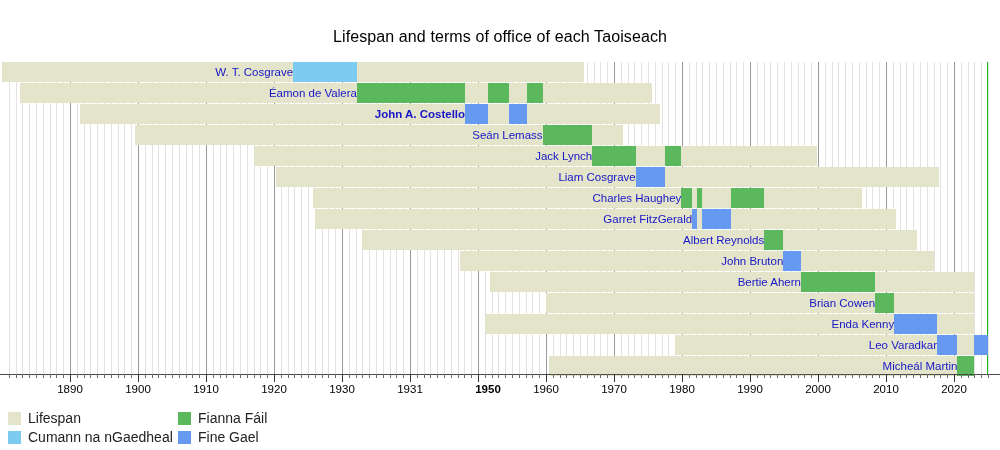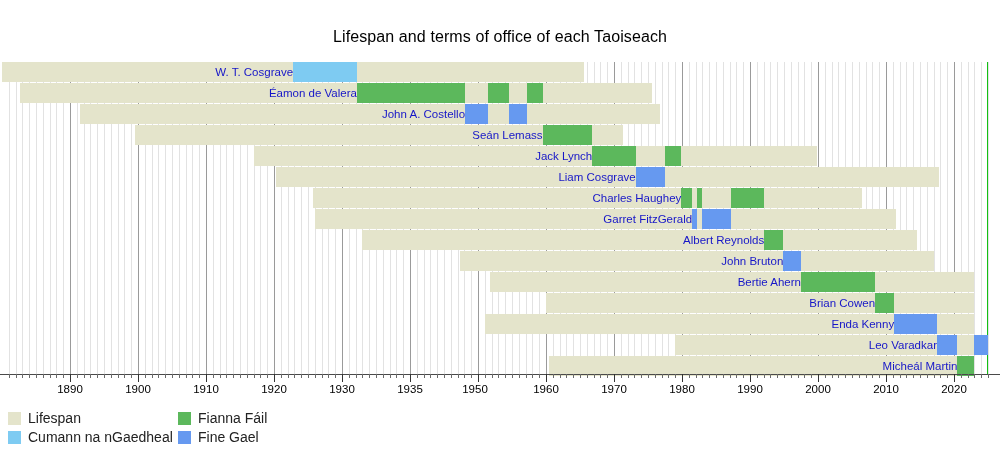--- a/index.html
+++ b/index.html
@@ -330,21 +330,21 @@
           <div class="term-bar term-cng" style="left: 293.04px; width: 63.92px;"></div>
           <div class="row-label" style="left: 0px; width: 293.04px;">W. T. Cosgrave</div>
         </div>
         <div class="row" style="left: 0px; top: 21px; width: 1000px;">
           <div class="lifespan-bar" style="left: 19.68px; width: 632.4px;"></div>
           <div class="term-bar term-ff" style="left: 356.96px; width: 108.12px;"></div>
           <div class="term-bar term-ff" style="left: 488.2px; width: 20.4px;"></div>
           <div class="term-bar term-ff" style="left: 526.96px; width: 15.64px;"></div>
           <div class="row-label" style="left: 0px; width: 356.96px;">Éamon de Valera</div>
         </div>
-        <div class="row" style="left: 0px; top: 42px; width: 1000px;">
+        <div class="row" style="left: 0px; top: 42px; width: 1000px; font-weight: bold;">
           <div class="lifespan-bar" style="left: 80.2px; width: 580.04px;"></div>
           <div class="term-bar term-fg" style="left: 465.08px; width: 23.12px;"></div>
           <div class="term-bar term-fg" style="left: 508.6px; width: 18.36px;"></div>
           <div class="row-label" style="left: 0px; width: 465.08px;">John A. Costello</div>
         </div>
         <div class="row" style="left: 0px; top: 63px; width: 1000px;">
           <div class="lifespan-bar" style="left: 134.6px; width: 488.24px;"></div>
           <div class="term-bar term-ff" style="left: 542.6px; width: 49.64px;"></div>
           <div class="row-label" style="left: 0px; width: 542.6px;">Seán Lemass</div>
         </div>
@@ -556,22 +556,22 @@
       <div class="tick-minor" style="left: 961px;"></div>
       <div class="tick-minor" style="left: 968px;"></div>
       <div class="tick-minor" style="left: 974px;"></div>
       <div class="tick-minor" style="left: 981px;"></div>
       <div class="tick-minor" style="left: 988px;"></div>
       <div class="tick-label" style="left: 70px;">1890</div>
       <div class="tick-label" style="left: 138px;">1900</div>
       <div class="tick-label" style="left: 206px;">1910</div>
       <div class="tick-label" style="left: 274px;">1920</div>
       <div class="tick-label" style="left: 342px;">1930</div>
-      <div class="tick-label" style="left: 410px;">1935</div>
-      <div class="tick-label" style="left: 475px;">1950</div>
+      <div class="tick-label" style="left: 410px;">1931</div>
+      <div class="tick-label" style="left: 488px; font-weight: bold;">1950</div>
       <div class="tick-label" style="left: 546px;">1960</div>
       <div class="tick-label" style="left: 614px;">1970</div>
       <div class="tick-label" style="left: 682px;">1980</div>
       <div class="tick-label" style="left: 750px;">1990</div>
       <div class="tick-label" style="left: 818px;">2000</div>
       <div class="tick-label" style="left: 886px;">2010</div>
       <div class="tick-label" style="left: 954px;">2020</div>
     </div>
 
   <div class="legend" id="legend">

